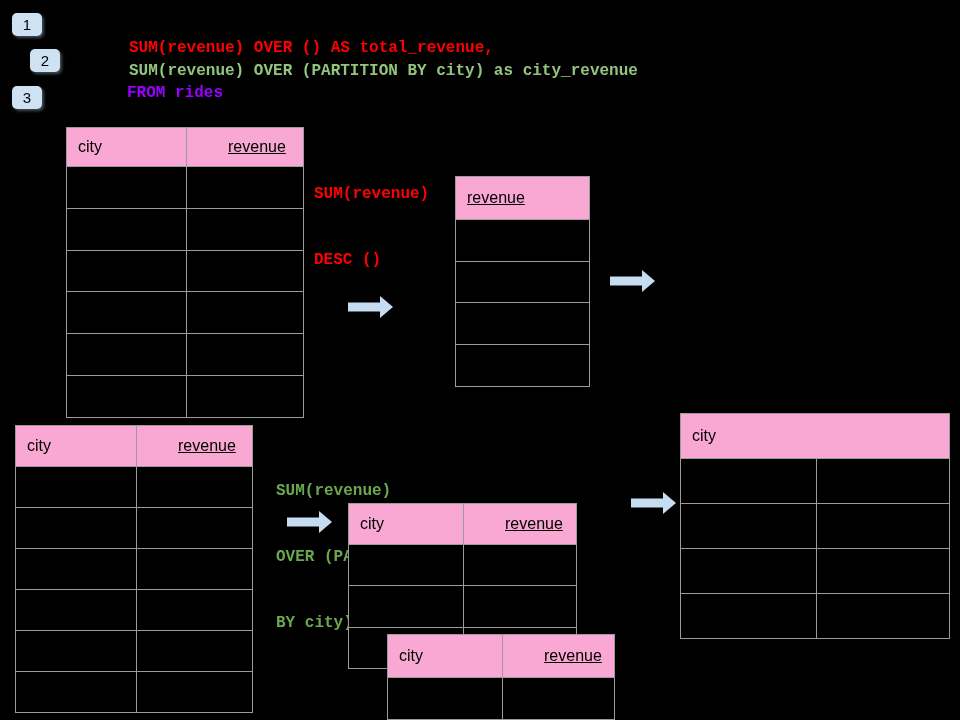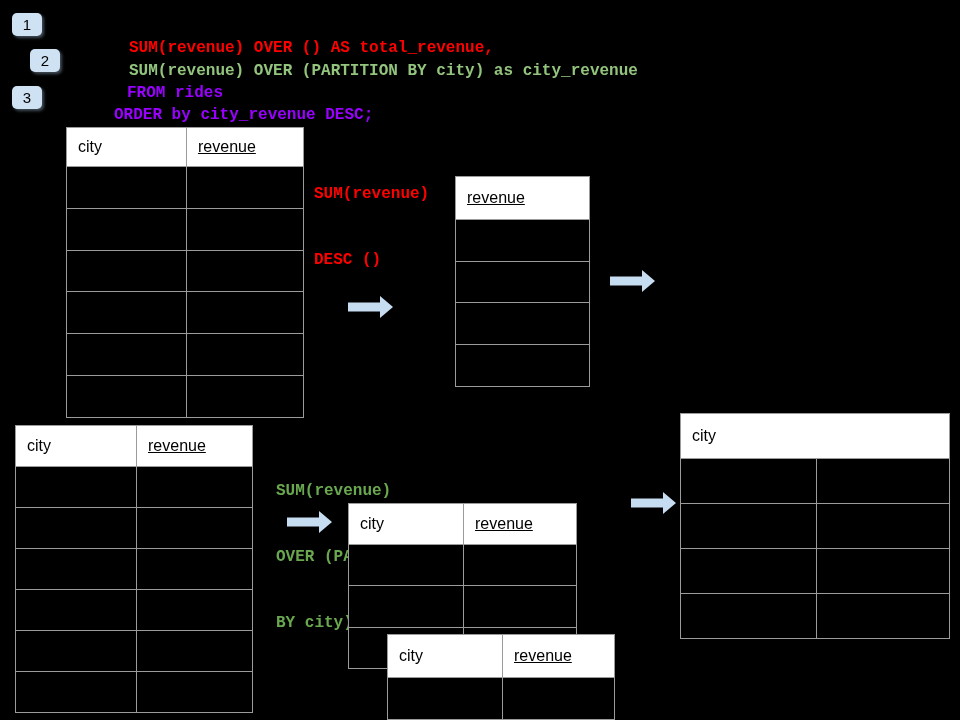--- a/index.html
+++ b/index.html
@@ -41,21 +41,21 @@
     font-weight:bold; font-size:16px; line-height:22px;
   }
   .ann-red   { color:#FF0000; }
   .ann-green { color:#6AA84F; }
 
   
   .tbl {
     position:absolute; box-sizing:border-box;
     background:#000; border:1px solid #9B9B9B;
   }
-  .thead { display:flex; background:#ffffff; box-sizing:border-box; }
+  .thead { display:flex; background:#f9a8d4; box-sizing:border-box;gap:30px; }
   .th {
     box-sizing:border-box; display:flex; align-items:center;
     padding-left:11px; font-size:16px; color:#000;
   }
   .th:not(:last-child) { border-right:1px solid #9B9B9B; }
   .th.flex1 { flex:1;text-decoration:underline; }
   .trow { display:flex; box-sizing:border-box; border-top:1px solid #9B9B9B; background:#000; }
   .td { box-sizing:border-box; }
   .td:not(:last-child) { border-right:1px solid #9B9B9B; }
 
@@ -72,21 +72,20 @@
   <div class="badge" style="left:30px; top:49px;">
       <span>2</span>
     </div>
   <div class="badge" style="left:12px; top:86px;">
       <span>3</span>
     </div>
 
   <div class="code-line red" style="left:129px; top:37px;">SUM(revenue) OVER () AS total_revenue,</div>
   <div class="code-line green" style="left:129px; top:60px;">SUM(revenue) OVER (PARTITION BY city) as city_revenue</div>
   <div class="code-line purple" style="left:107px; top:82px;margin-left:20px;">FROM rides</div>
-  <div class="code-line purple" style="left:114px; top:104px;">ORDER by city_revenue DESC;</div>
 
 
   <div class="tbl" style="left:66px; top:127px; width:238px;">
     <div class="thead" style="height:38px;">
       <div class="th" style="width:120px;">city</div>
       <div class="th flex1">revenue</div>
     </div>
   <div class="trow" style="height: 41.8px;">
         <div class="td" style="width: 120px;"></div>
         <div class="td" style="flex: 1 1 0%;"></div>

